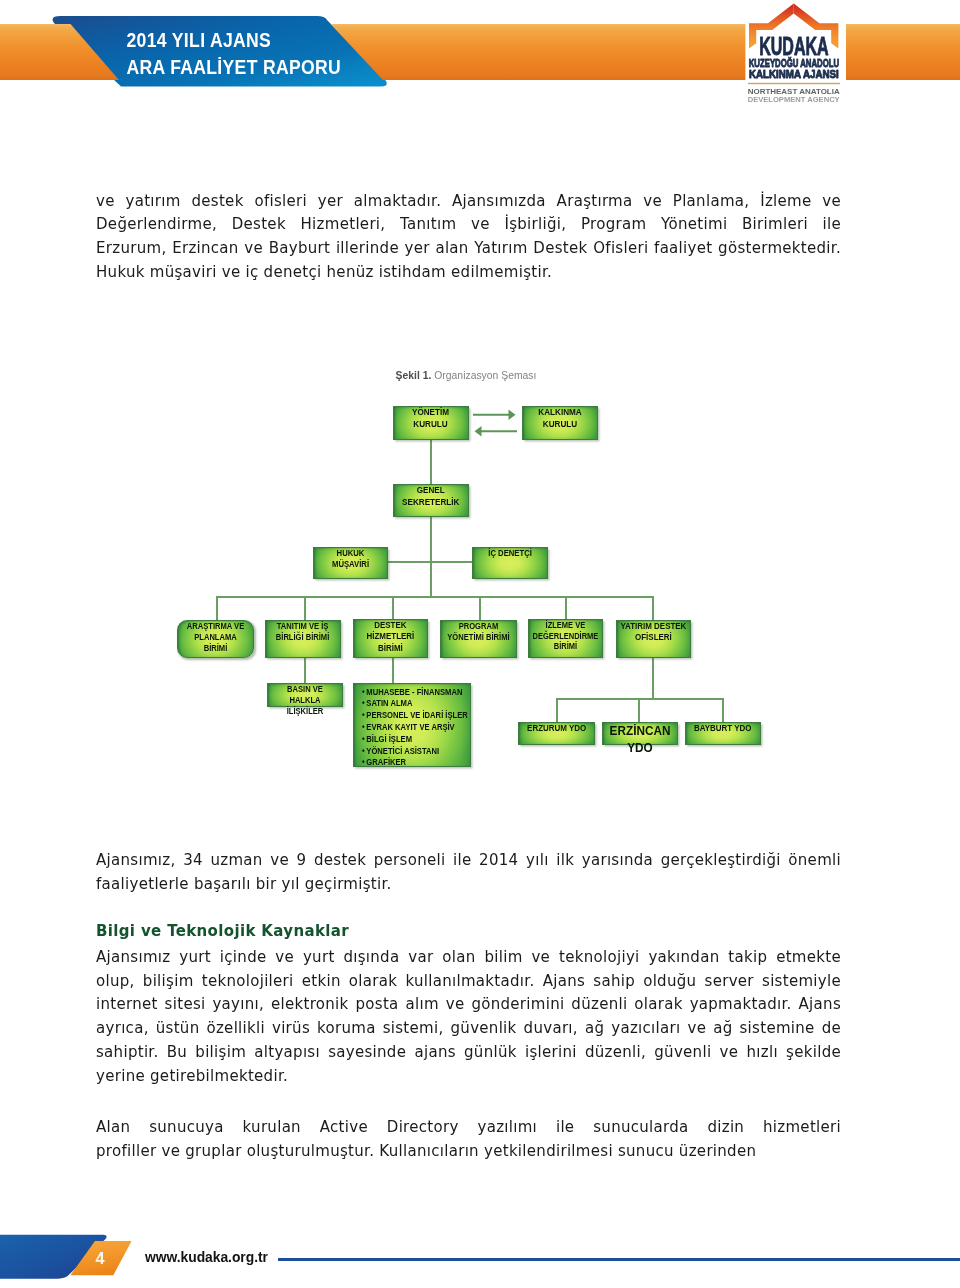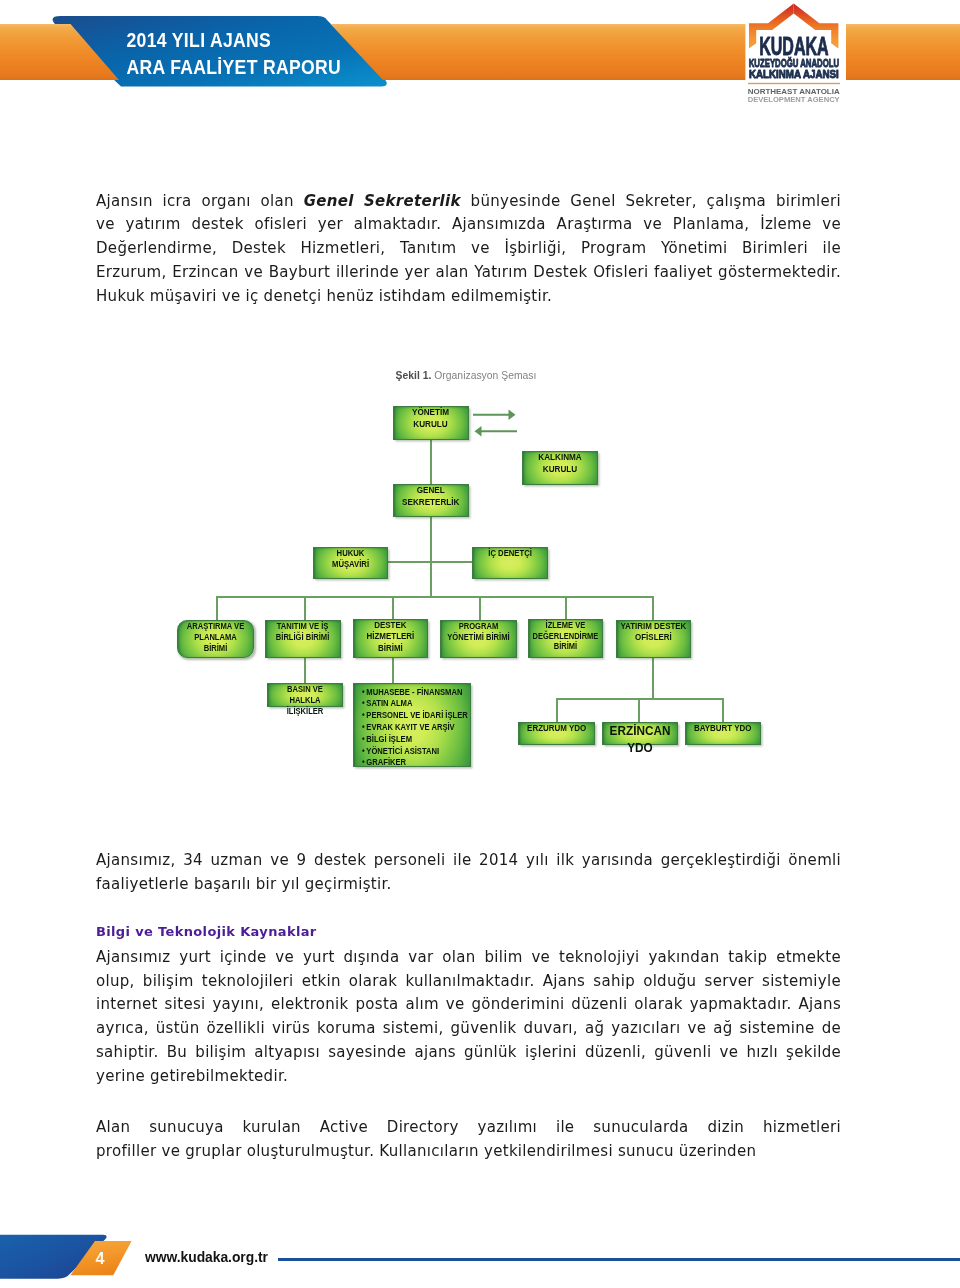--- a/index.html
+++ b/index.html
@@ -11,21 +11,21 @@
   .banner-title{position:absolute;left:126.5px;top:27.0px;width:320px;
       color:#ffffff;font-weight:bold;font-size:17.6px;line-height:24px;letter-spacing:0.32px;
       font-family:"Liberation Sans",sans-serif;transform:scaleY(1.115);transform-origin:0 0;}
   #logo{position:absolute;left:740px;top:0px;width:110px;height:108px;}
 
   
   .tx{position:absolute;color:#1b1b1b;font-size:15px;line-height:23.8px;letter-spacing:0.3px;}
   .ln-t{text-align:justify;text-align-last:justify;white-space:pre-wrap;}
   .ln-t.lastline{text-align-last:left;}
   .tx .bi{font-weight:bold;font-style:italic;}
-  .hd{position:absolute;color:#4c1d95;font-size:13px;line-height:23.8px;font-weight:bold;letter-spacing:0.35px;}
+  .hd{position:absolute;color:#14532d;font-size:15px;line-height:23.8px;font-weight:bold;letter-spacing:0.35px;}
 
   
   #figure{position:absolute;left:0;top:0;width:960px;height:1288px;}
   .fig-cap{position:absolute;left:-14px;top:370.3px;width:960px;text-align:center;
       font-size:10.35px;color:#808285;letter-spacing:0.02px;font-family:"Liberation Sans",sans-serif;}
   .fig-cap b{color:#4d4d4f;font-weight:bold;}
   .node{position:absolute;box-sizing:border-box;border:0.7px solid #3e7c41;
       display:flex;align-items:flex-start;justify-content:center;
       color:#08160a;font-weight:bold;text-align:center;line-height:1.28;
       font-family:"Liberation Sans",sans-serif;
@@ -113,21 +113,20 @@
       </g>
       <rect x="8" y="82.8" width="92" height="1.4" fill="#D3A263"></rect>
       <text x="53.7" y="94" font-family="Liberation Sans, sans-serif" font-size="7.6" font-weight="bold" fill="#5E6362" text-anchor="middle" textLength="92" lengthAdjust="spacingAndGlyphs">NORTHEAST ANATOLIA</text>
       <text x="53.7" y="102.2" font-family="Liberation Sans, sans-serif" font-size="7.6" font-weight="bold" fill="#9BA09F" text-anchor="middle" textLength="92" lengthAdjust="spacingAndGlyphs">DEVELOPMENT AGENCY</text>
     </svg>
 
   </div>
 </div>
 
 <div class="tx" style="left:96px;top:189.7px;width:745px;">
-  <div class="ln-t"><span>Ajansın icra organı olan </span><span class="bi">Genel Sekreterlik</span><span> bünyesinde Genel Sekreter, çalışma birimleri</span></div>
   <div class="ln-t">ve yatırım destek ofisleri yer almaktadır. Ajansımızda Araştırma ve Planlama, İzleme ve</div>
   <div class="ln-t">Değerlendirme, Destek Hizmetleri, Tanıtım ve İşbirliği, Program Yönetimi Birimleri ile</div>
   <div class="ln-t">Erzurum, Erzincan ve Bayburt illerinde yer alan Yatırım Destek Ofisleri faaliyet göstermektedir.</div>
   <div class="ln-t lastline">Hukuk müşaviri ve iç denetçi henüz istihdam edilmemiştir.</div>
 </div>
 
 <div id="figure">
   <div class="fig-cap"><b>Şekil 1.</b><span> Organizasyon Şeması</span></div>
   <div class="ln" style="left:430px;top:440px;width:1.9px;height:44px;"></div>
   <div class="ln" style="left:430px;top:517px;width:1.9px;height:79px;"></div>
@@ -152,21 +151,21 @@
       <path d="M3,8.8 L39.5,8.8"></path>
       <path d="M47,25.2 L11,25.2"></path>
     </g>
     <path d="M38.5,3.6 L45.5,8.8 L38.5,14 Z" fill="#5d9457"></path>
     <path d="M11.5,20 L4.5,25.2 L11.5,30.4 Z" fill="#5d9457"></path>
   </svg>
   <div class="node" style="left:393px;top:406px;width:76px;height:34px;font-size:9.0px;">
         <span class="lbl">YÖNETİM
 KURULU</span>
       </div>
-  <div class="node" style="left:522px;top:406px;width:76px;height:34px;font-size:9.0px;margin-top:45px;">
+  <div class="node" style="left:522px;top:406px;width:76px;height:34px;font-size:9.0px;">
         <span class="lbl">KALKINMA
 KURULU</span>
       </div>
   <div class="node" style="left:393px;top:484px;width:76px;height:33px;font-size:9.0px;">
         <span class="lbl">GENEL
 SEKRETERLİK</span>
       </div>
   <div class="node" style="left:313px;top:547px;width:75px;height:32px;font-size:8.5px;">
         <span class="lbl">HUKUK MÜŞAVİRİ</span>
       </div>

